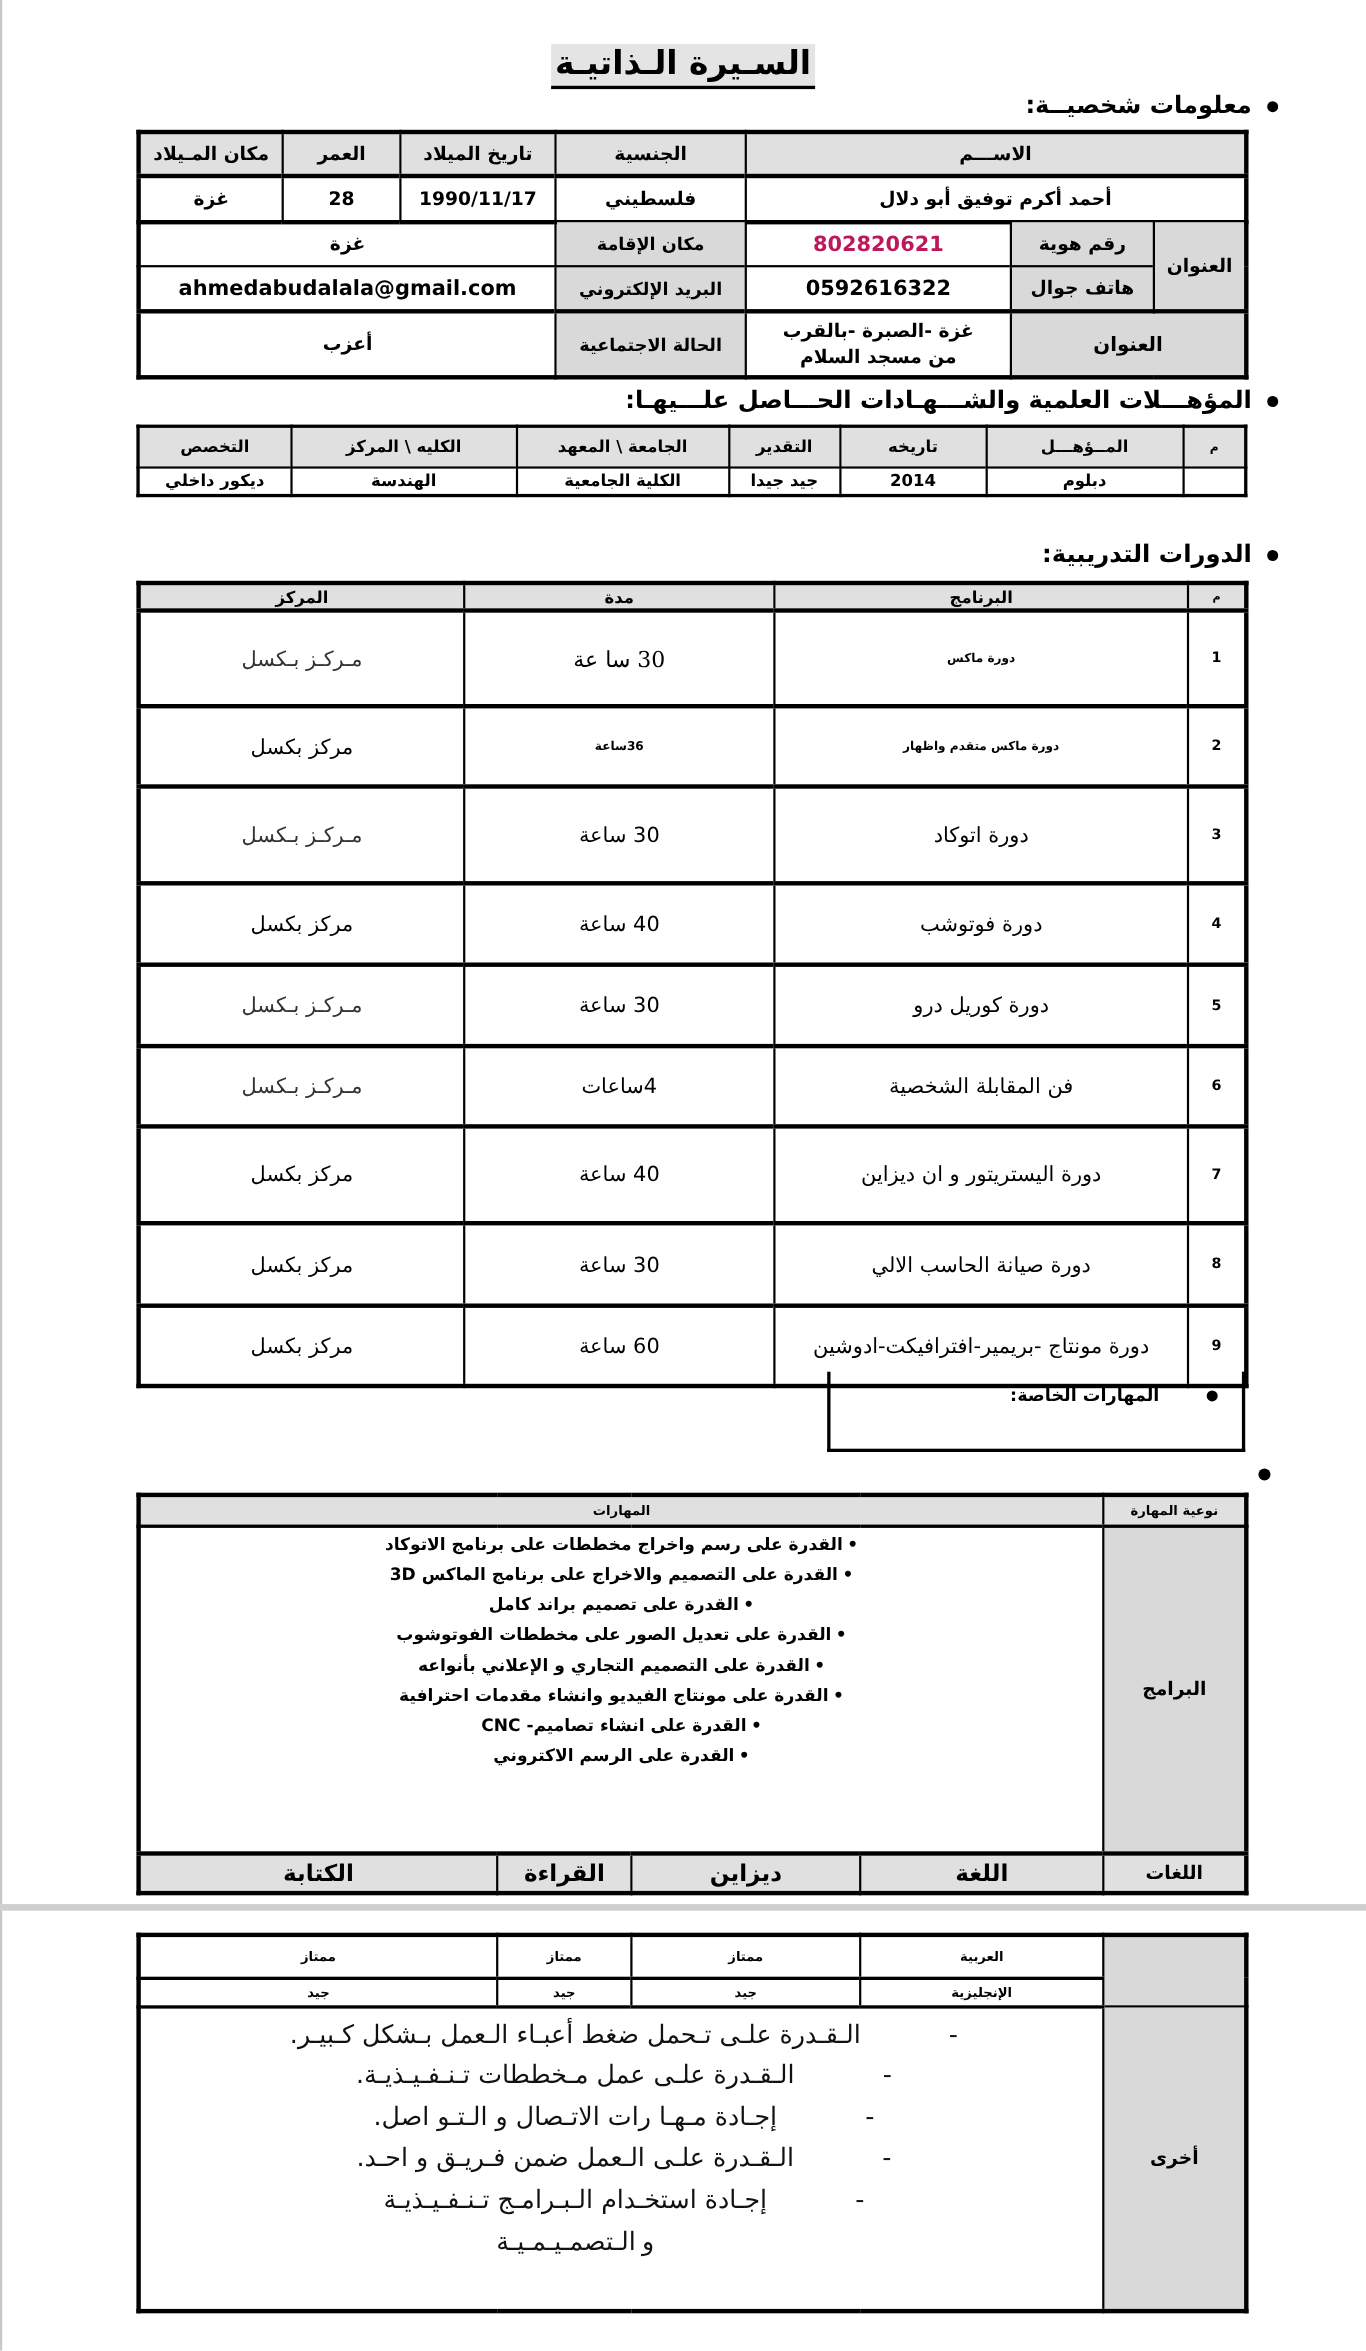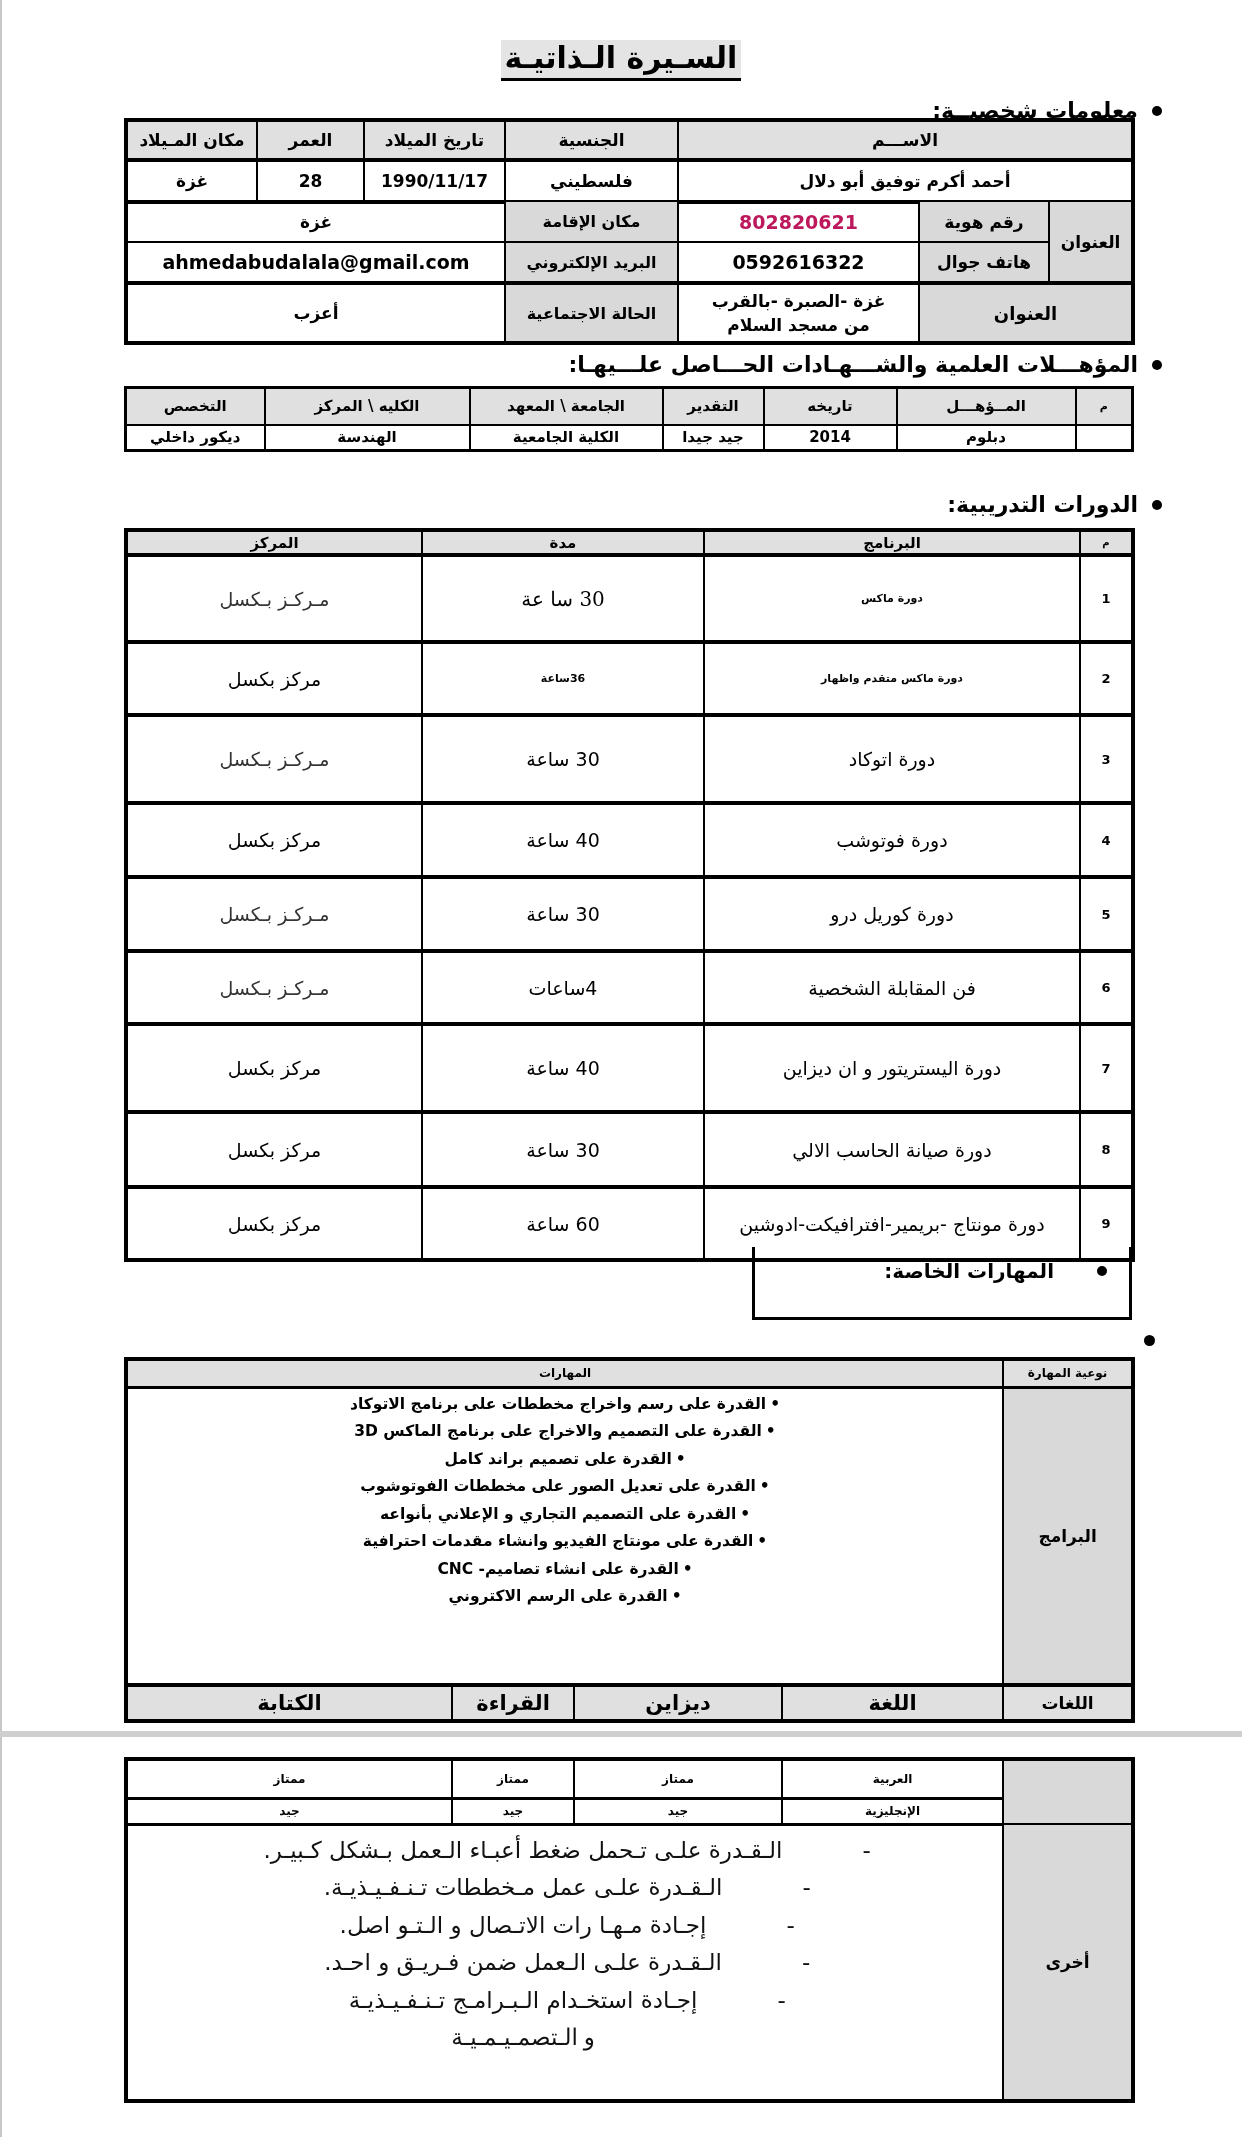--- a/index.html
+++ b/index.html
@@ -34,21 +34,21 @@
   
   #train { left: 124px; top: 528px; width: 1007px; border: 4px solid #000; }
   #train td { font-size: 19px; border-width: 2px; }
   #train tr.hdr td { height: 25px; font-weight: bold; font-size: 15px; }
   #train tr.row td { border-top-width: 4px; }
   #train td.num { font-size: 13px; font-weight: bold; }
   #train td.small { font-size: 11px; font-weight: bold; }
   #train td.light { color: #333; letter-spacing: 1px; }
 
   .skills-box { position: absolute; left: 752px; top: 1247px; width: 380px; height: 73px; border-left: 3px solid #000; border-right: 3px solid #000; border-bottom: 3px solid #000; }
-  .skills-box .sec-head { position: absolute; right: 22px; top: 12px; font-size: 20px; gap: 43px; }
+  .skills-box .sec-head { position: absolute; right: 22px; top: 12px; font-size: 16px; gap: 43px; }
   .lone-bullet { position: absolute; left: 1144px; top: 1335px; width: 11px; height: 11px; border-radius: 50%; background: #000; }
 
   
   #skills { left: 124px; top: 1357px; width: 1007px; border: 4px solid #000; }
   #skills td { border-width: 2px; }
   #skills .hdr td { height: 28px; font-size: 12px; font-weight: bold; border-bottom-width: 3px; }
   #skills .content td.list { height: 298px; vertical-align: top; text-align: center; padding-top: 2px; }
   #skills .content td.list div { font-weight: bold; font-size: 15.5px; line-height: 27.5px; }
   #skills .content td.list div::before { content: "\2022"; margin-left: 4px; }
   #skills td.type { font-weight: bold; font-size: 17px; }
@@ -67,21 +67,21 @@
 </style>
 </head>
 <body>
 
 <div class="page-edge"></div>
 
 <div class="title">
   <span>السـيرة الـذاتيـة</span>
 </div>
 
-<div class="sec-head" style="top:98px;">
+<div class="sec-head" style="top:84px;">
   <span class="bullet"></span>
   <span>معلومات شخصيــة:</span>
 </div>
 
 <table id="personal">
   <colgroup>
     <col style="width:455px">
       <col style="width:173px">
       <col style="width:141px">
       <col style="width:107px">

